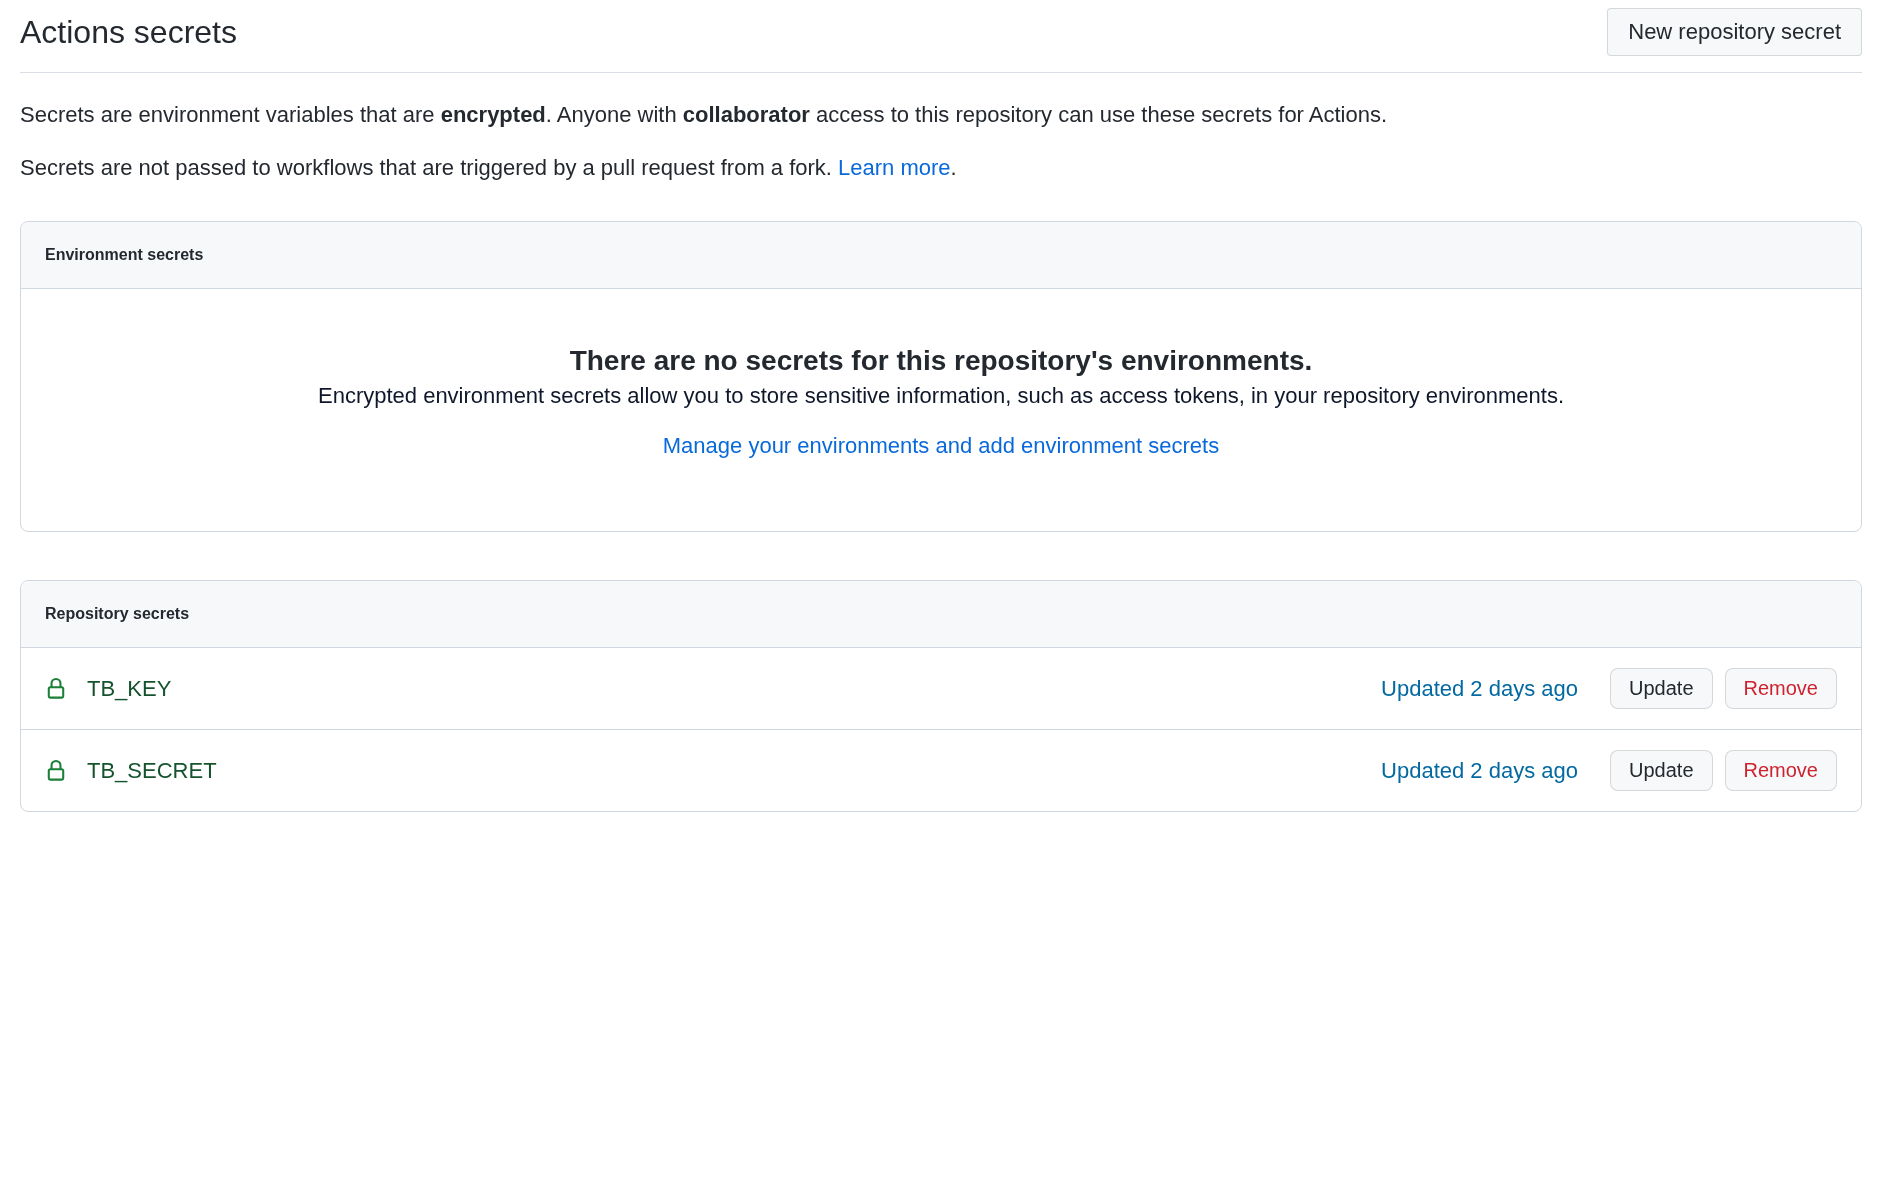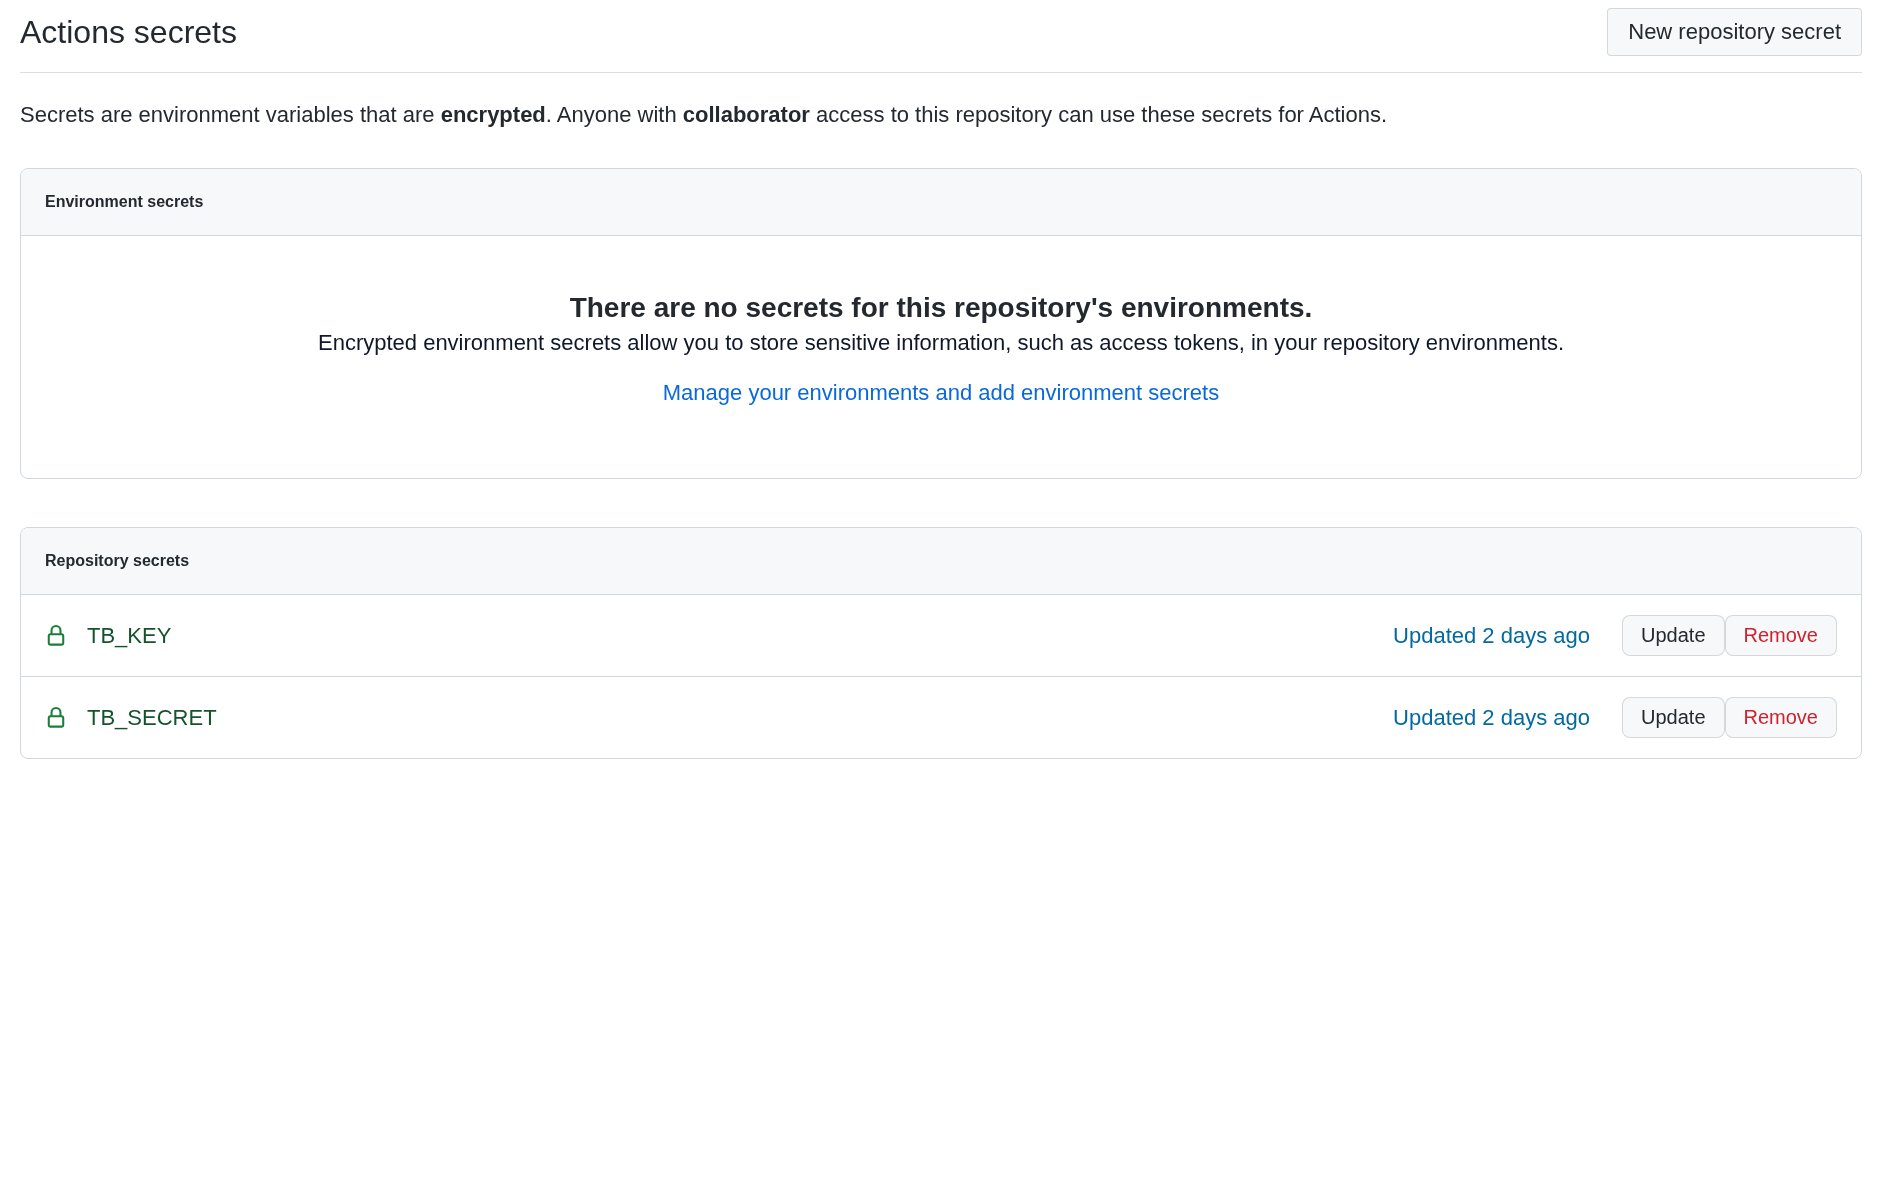--- a/index.html
+++ b/index.html
@@ -107,20 +107,21 @@
       font-weight: 400;
       flex: 1;
     }
     .secret-updated {
       color: #0369a1;
       font-size: 22px;
       margin-right: 32px;
     }
     .secret-actions {
       display: flex;
+      gap: 12px;
     }
     .btn-sm {
       font-family: inherit;
       font-size: 20px;
       padding: 8px 18px;
       border: 1px solid rgba(27,31,36,0.15);
       border-radius: 8px;
       background: #f6f8fa;
       color: #24292f;
       font-weight: 500;
@@ -134,20 +135,23 @@
 <body>
 
 <div class="header-row">
   <h1 class="page-title">Actions secrets</h1>
   <button class="btn btn-primary">New repository secret</button>
 </div>
 
 <div class="intro">
   <p>
     <span>Secrets are environment variables that are </span><strong>encrypted</strong><span>. Anyone with </span><strong>collaborator</strong><span> access to this repository can use these secrets for Actions.</span>
+  </p>
+  <p>
+    <span>Secrets are not passed to workflows that are triggered by a pull request from a fork. </span><a href="#">Learn more</a><span>.</span>
   </p>
 </div>
 
 <div class="panel">
   <div class="panel-header">Environment secrets</div>
   <div class="panel-empty">
     <h3>There are no secrets for this repository's environments.</h3>
     <p>Encrypted environment secrets allow you to store sensitive information, such as access tokens, in your repository environments.</p>
     <a href="#">Manage your environments and add environment secrets</a>
   </div>

